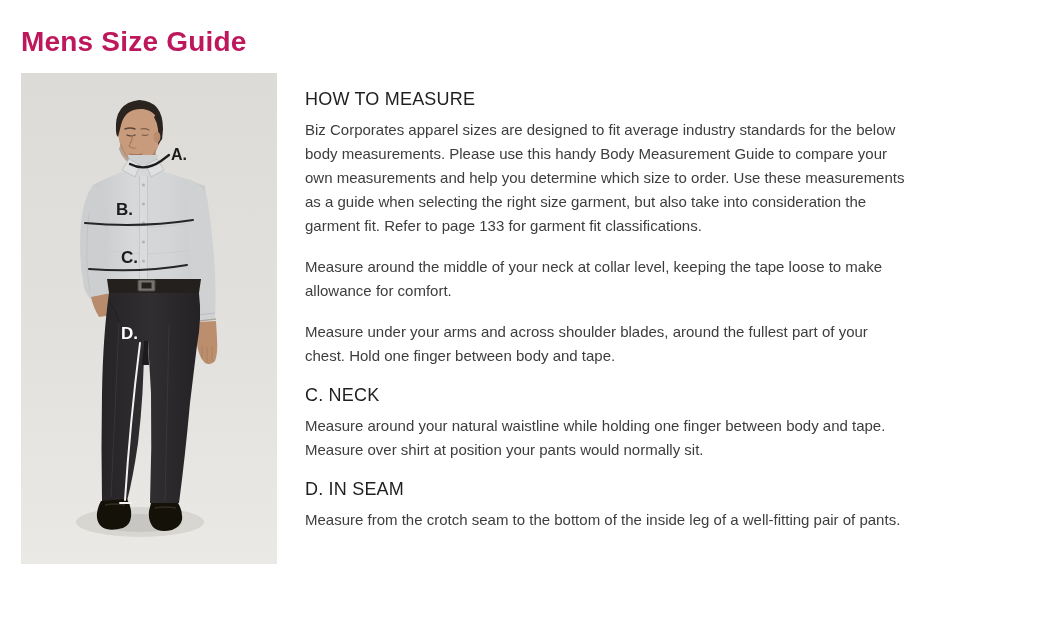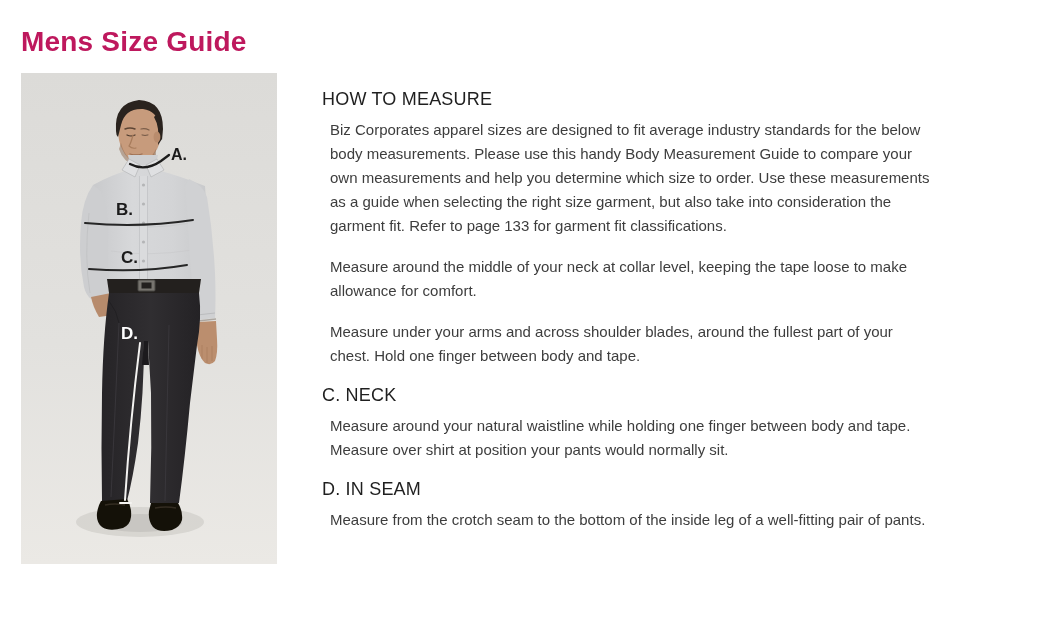--- a/index.html
+++ b/index.html
@@ -10,28 +10,28 @@
   .page-title{
     position:absolute;left:21px;top:5px;
     font-size:28px;line-height:36px;font-weight:700;color:#be185d;
     letter-spacing:.2px;
   }
   .figure-wrap{
     position:absolute;left:21px;top:73px;width:256px;height:491px;
   }
   .figure-wrap svg{display:block;}
   .content{
-    position:absolute;left:322px;top:89px;width:700px;
+    position:absolute;left:305px;top:89px;width:700px;
   }
   .content h2{
     margin:0 0 9px;font-size:18px;line-height:20px;font-weight:400;
     color:#1f1f1f;letter-spacing:.2px;
   }
   .content p{
-    margin:0 8px 17px;font-size:15px;line-height:24px;color:#3d3d3d;
+    margin:0 0 17px;font-size:15px;line-height:24px;color:#3d3d3d;
     white-space:pre-line;
   }
   .marker-label{
     font-family:"Liberation Sans",sans-serif;font-weight:700;
   }
 </style>
 </head>
 <body>
 
 <h1 class="page-title">Mens Size Guide</h1>

